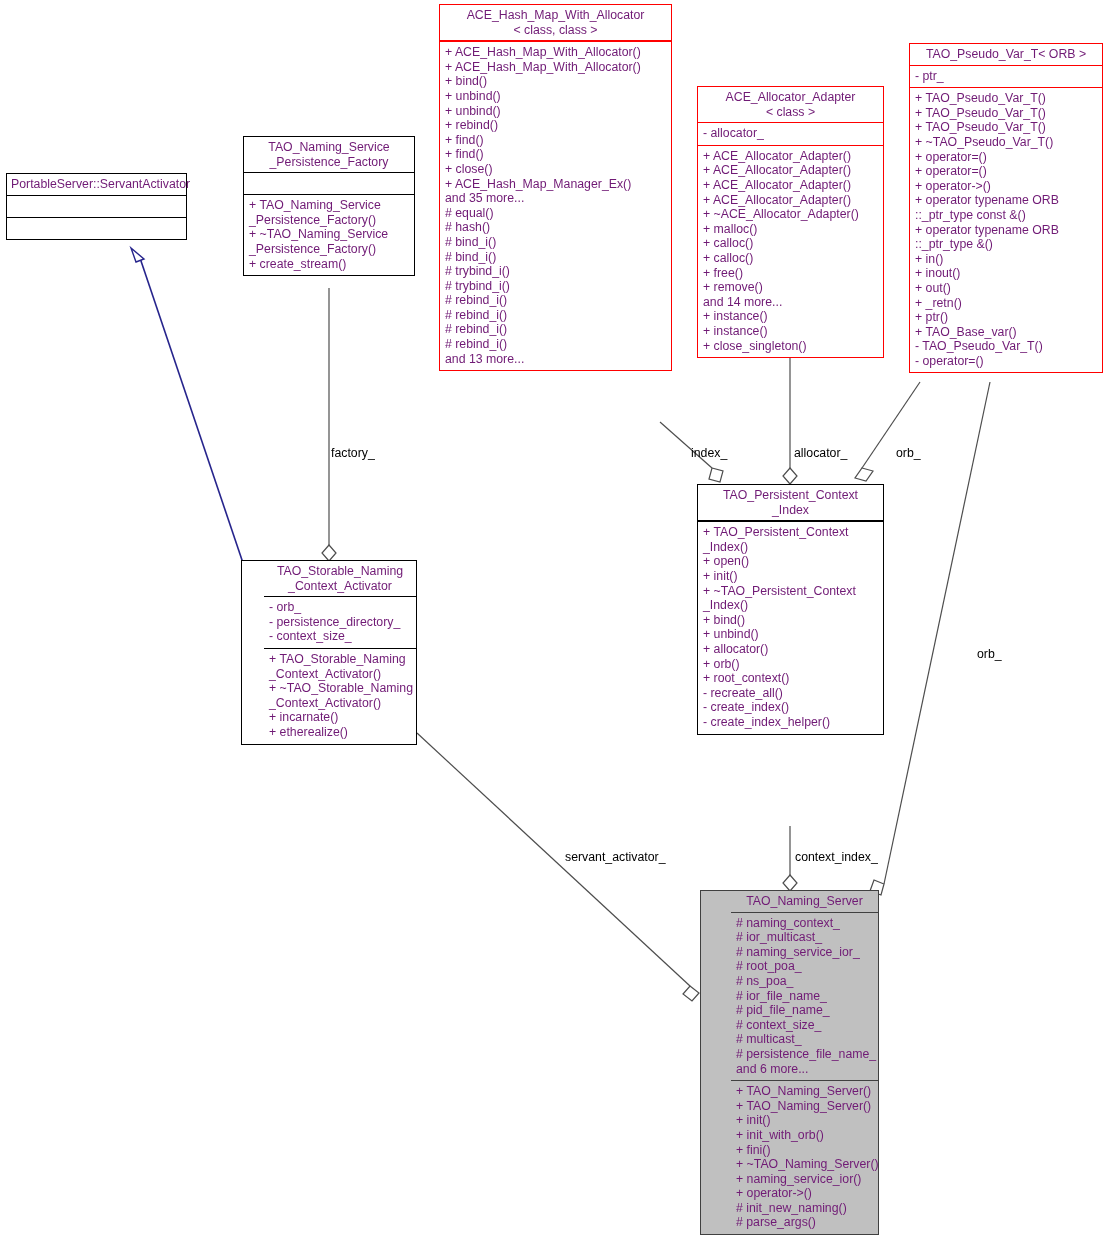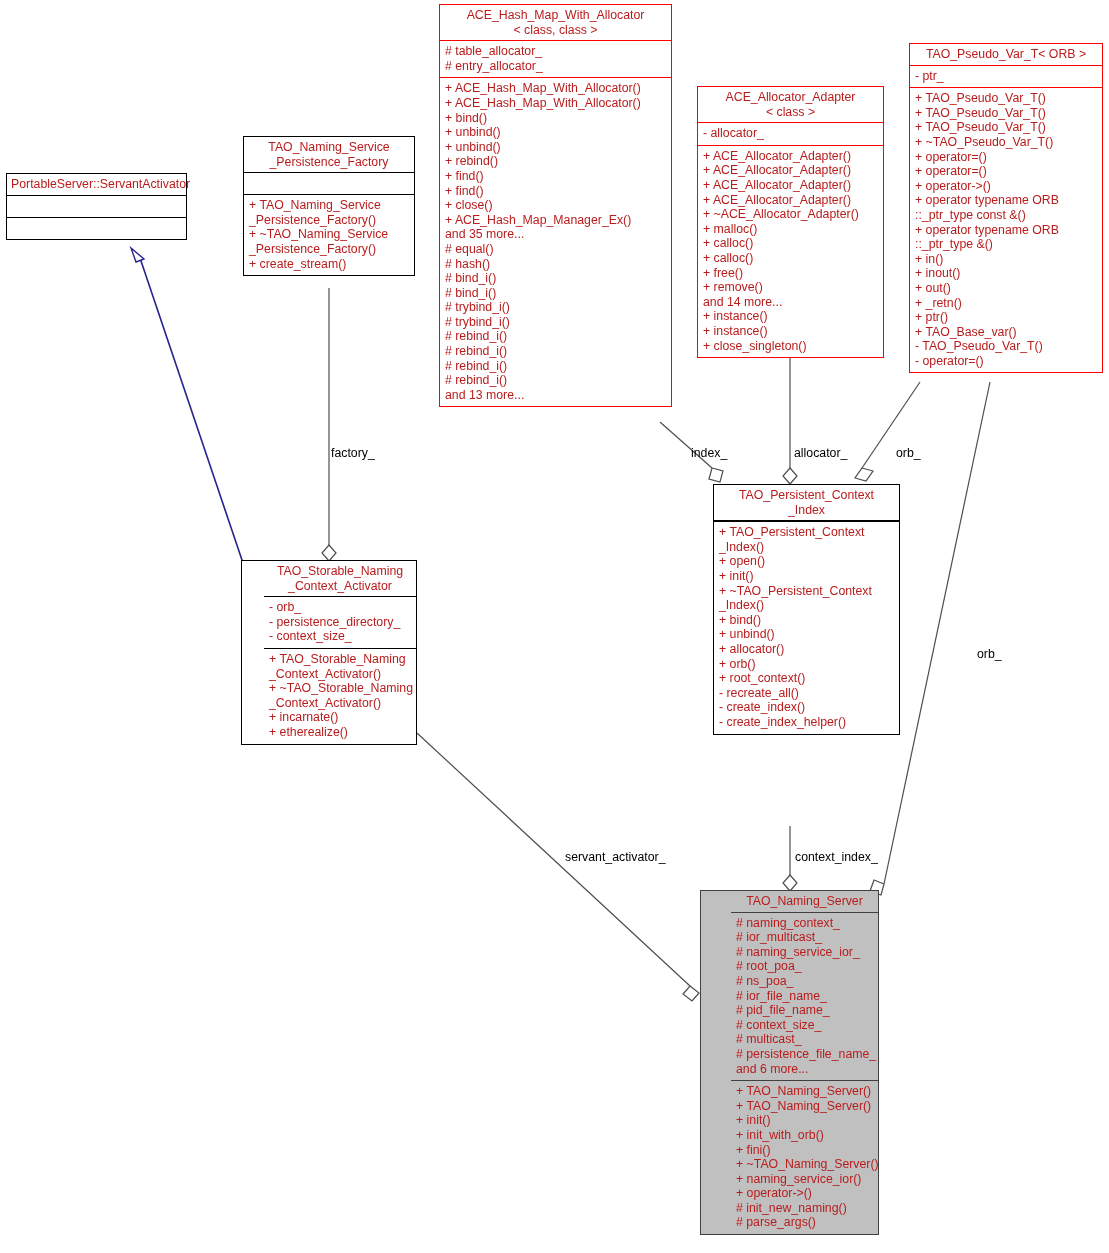--- a/index.html
+++ b/index.html
@@ -28,21 +28,21 @@
     height: 1253px;
     pointer-events: none;
   }
   .node {
     position: absolute;
     box-sizing: border-box;
     background: #ffffff;
     border: 1px solid #000000;
     font-size: 12.3px;
     line-height: 14.6px;
-    color: #b91c1c;
+    color: #701a75;
   }
   .node.red { border-color: #ff0000; }
   .node.gray { background: #c0c0c0; border: 1px solid #404040; }
   .node .title {
     text-align: center;
     padding: 3px 4px 3px 4px;
     white-space: pre-line;
   }
   .node .sep {
     border-top: 1px solid #000000;
@@ -140,24 +140,20 @@
         <div class="row">+ ~TAO_Naming_Service</div>
         <div class="row">_Persistence_Factory()</div>
         <div class="row">+ create_stream()</div>
       </div>
   </div>
 
   <div class="node red" style="left:439px; top:4px; width:233px;">
     <div class="title">ACE_Hash_Map_With_Allocator
 &lt; class, class &gt;</div>
     <div class="sep"></div>
-    <div class="sect">
-        <div class="row"># table_allocator_</div>
-        <div class="row"># entry_allocator_</div>
-      </div>
     <div class="sep"></div>
     <div class="sect">
         <div class="row">+ ACE_Hash_Map_With_Allocator()</div>
         <div class="row">+ ACE_Hash_Map_With_Allocator()</div>
         <div class="row">+ bind()</div>
         <div class="row">+ unbind()</div>
         <div class="row">+ unbind()</div>
         <div class="row">+ rebind()</div>
         <div class="row">+ find()</div>
         <div class="row">+ find()</div>
@@ -247,21 +243,21 @@
     <div class="sect">
         <div class="row">+ TAO_Storable_Naming</div>
         <div class="row">_Context_Activator()</div>
         <div class="row">+ ~TAO_Storable_Naming</div>
         <div class="row">_Context_Activator()</div>
         <div class="row">+ incarnate()</div>
         <div class="row">+ etherealize()</div>
       </div>
   </div>
 
-  <div class="node" style="left:697px; top:484px; width:187px;margin-left:16px;">
+  <div class="node" style="left:697px; top:484px; width:187px;">
     <div class="title">TAO_Persistent_Context
 _Index</div>
     <div class="sep"></div>
     <div class="sep"></div>
     <div class="sect">
         <div class="row">+ TAO_Persistent_Context</div>
         <div class="row">_Index()</div>
         <div class="row">+ open()</div>
         <div class="row">+ init()</div>
         <div class="row">+ ~TAO_Persistent_Context</div>

